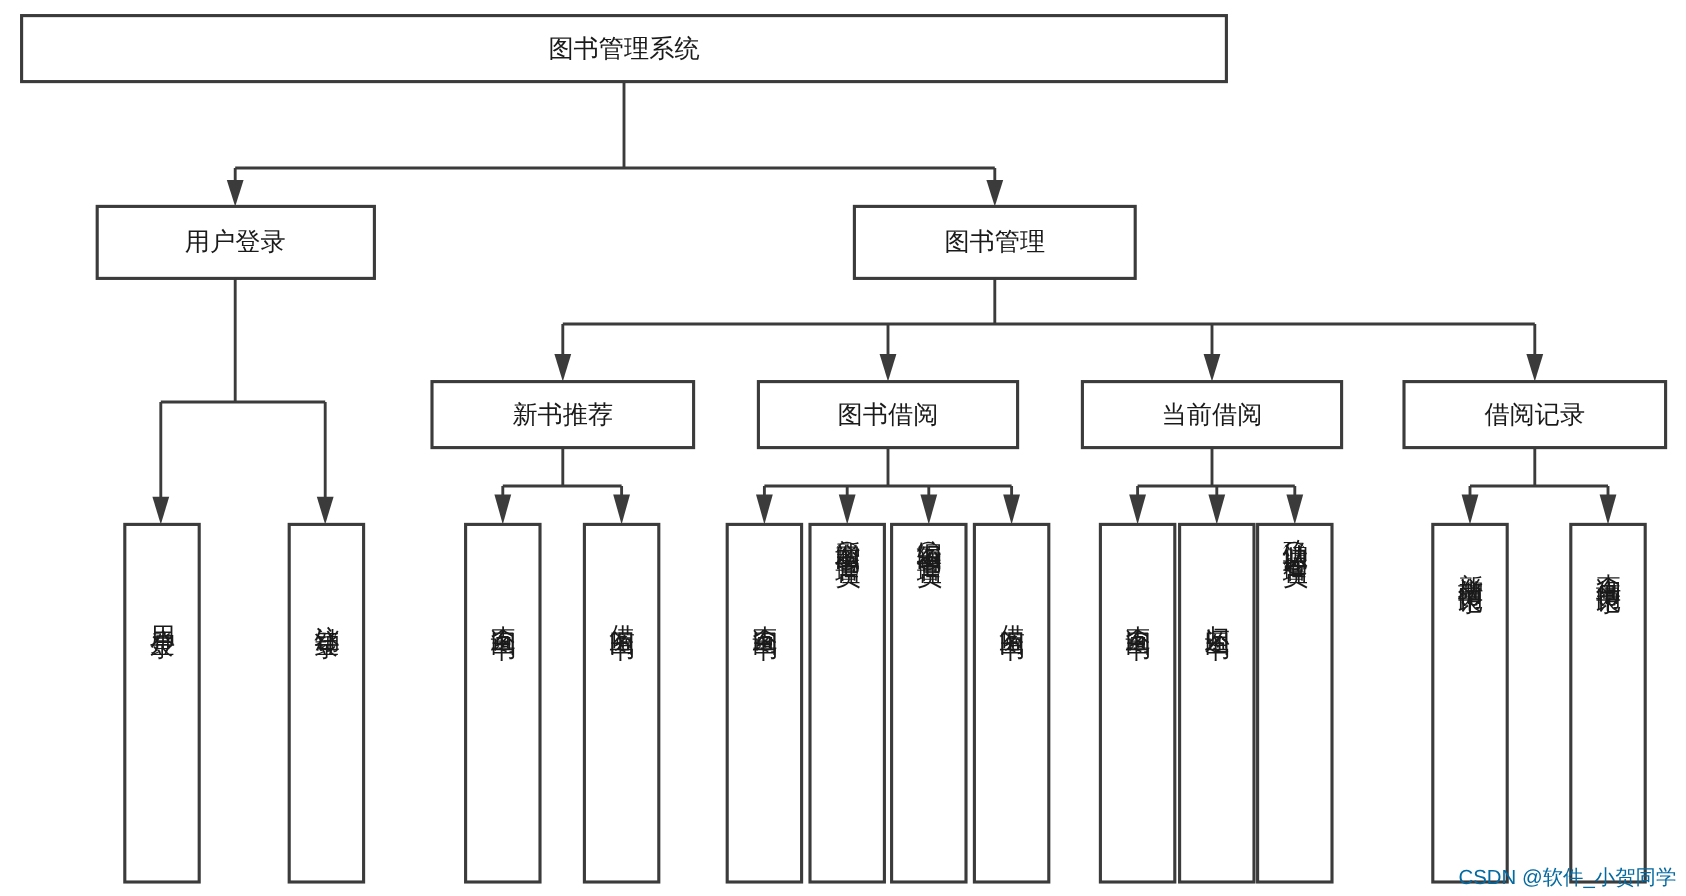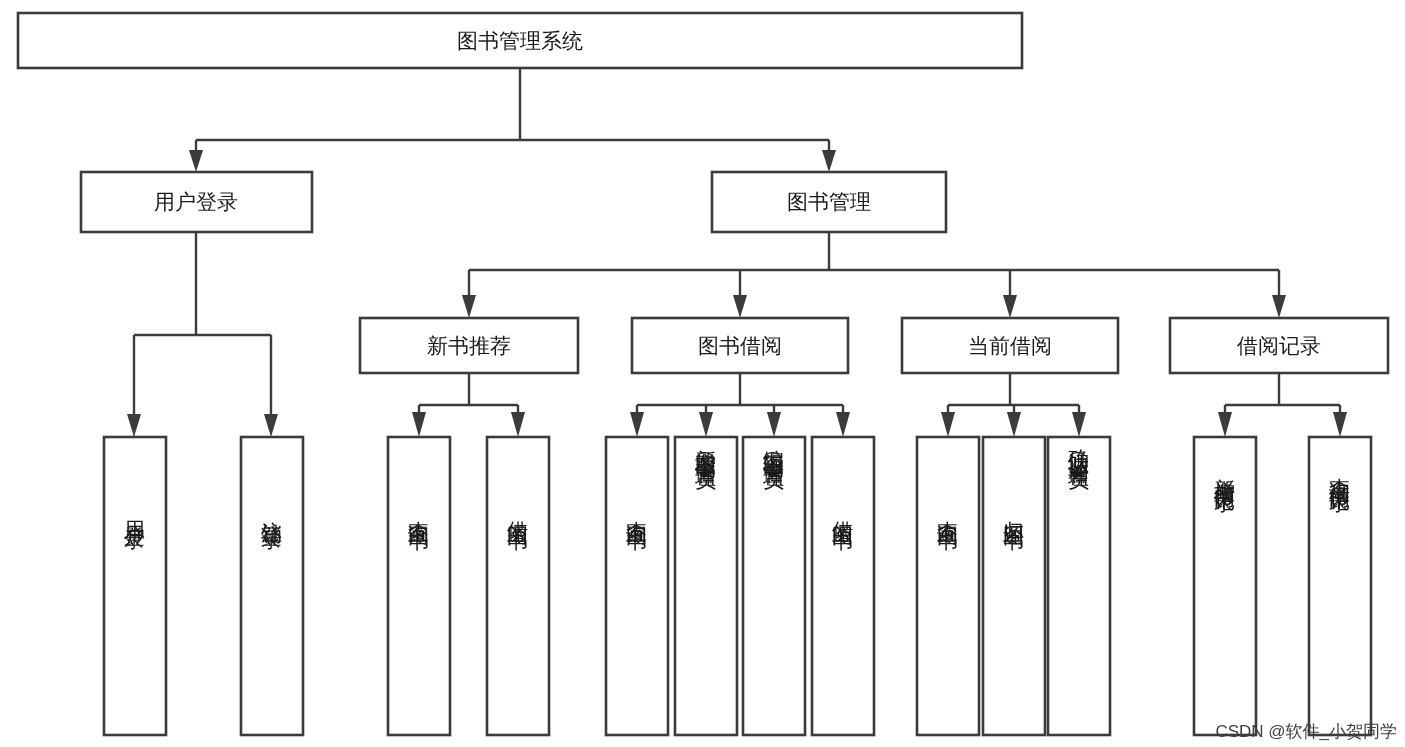--- a/index.html
+++ b/index.html
@@ -57,21 +57,21 @@
     text-orientation: upright;
     letter-spacing: 3px;
     text-anchor: middle;
   }
   .watermark-text {
     position: absolute;
     right: 8px;
     bottom: 4px;
     font-family: "Liberation Sans", "DejaVu Sans", sans-serif;
     font-size: 17px;
-    color: #404040;
+    color: #0369a1;
     white-space: nowrap;
     user-select: none;
     margin-top: 41px;
   }
 </style>
 </head>
 <body>
 
 <div id="diagram-root">
 

